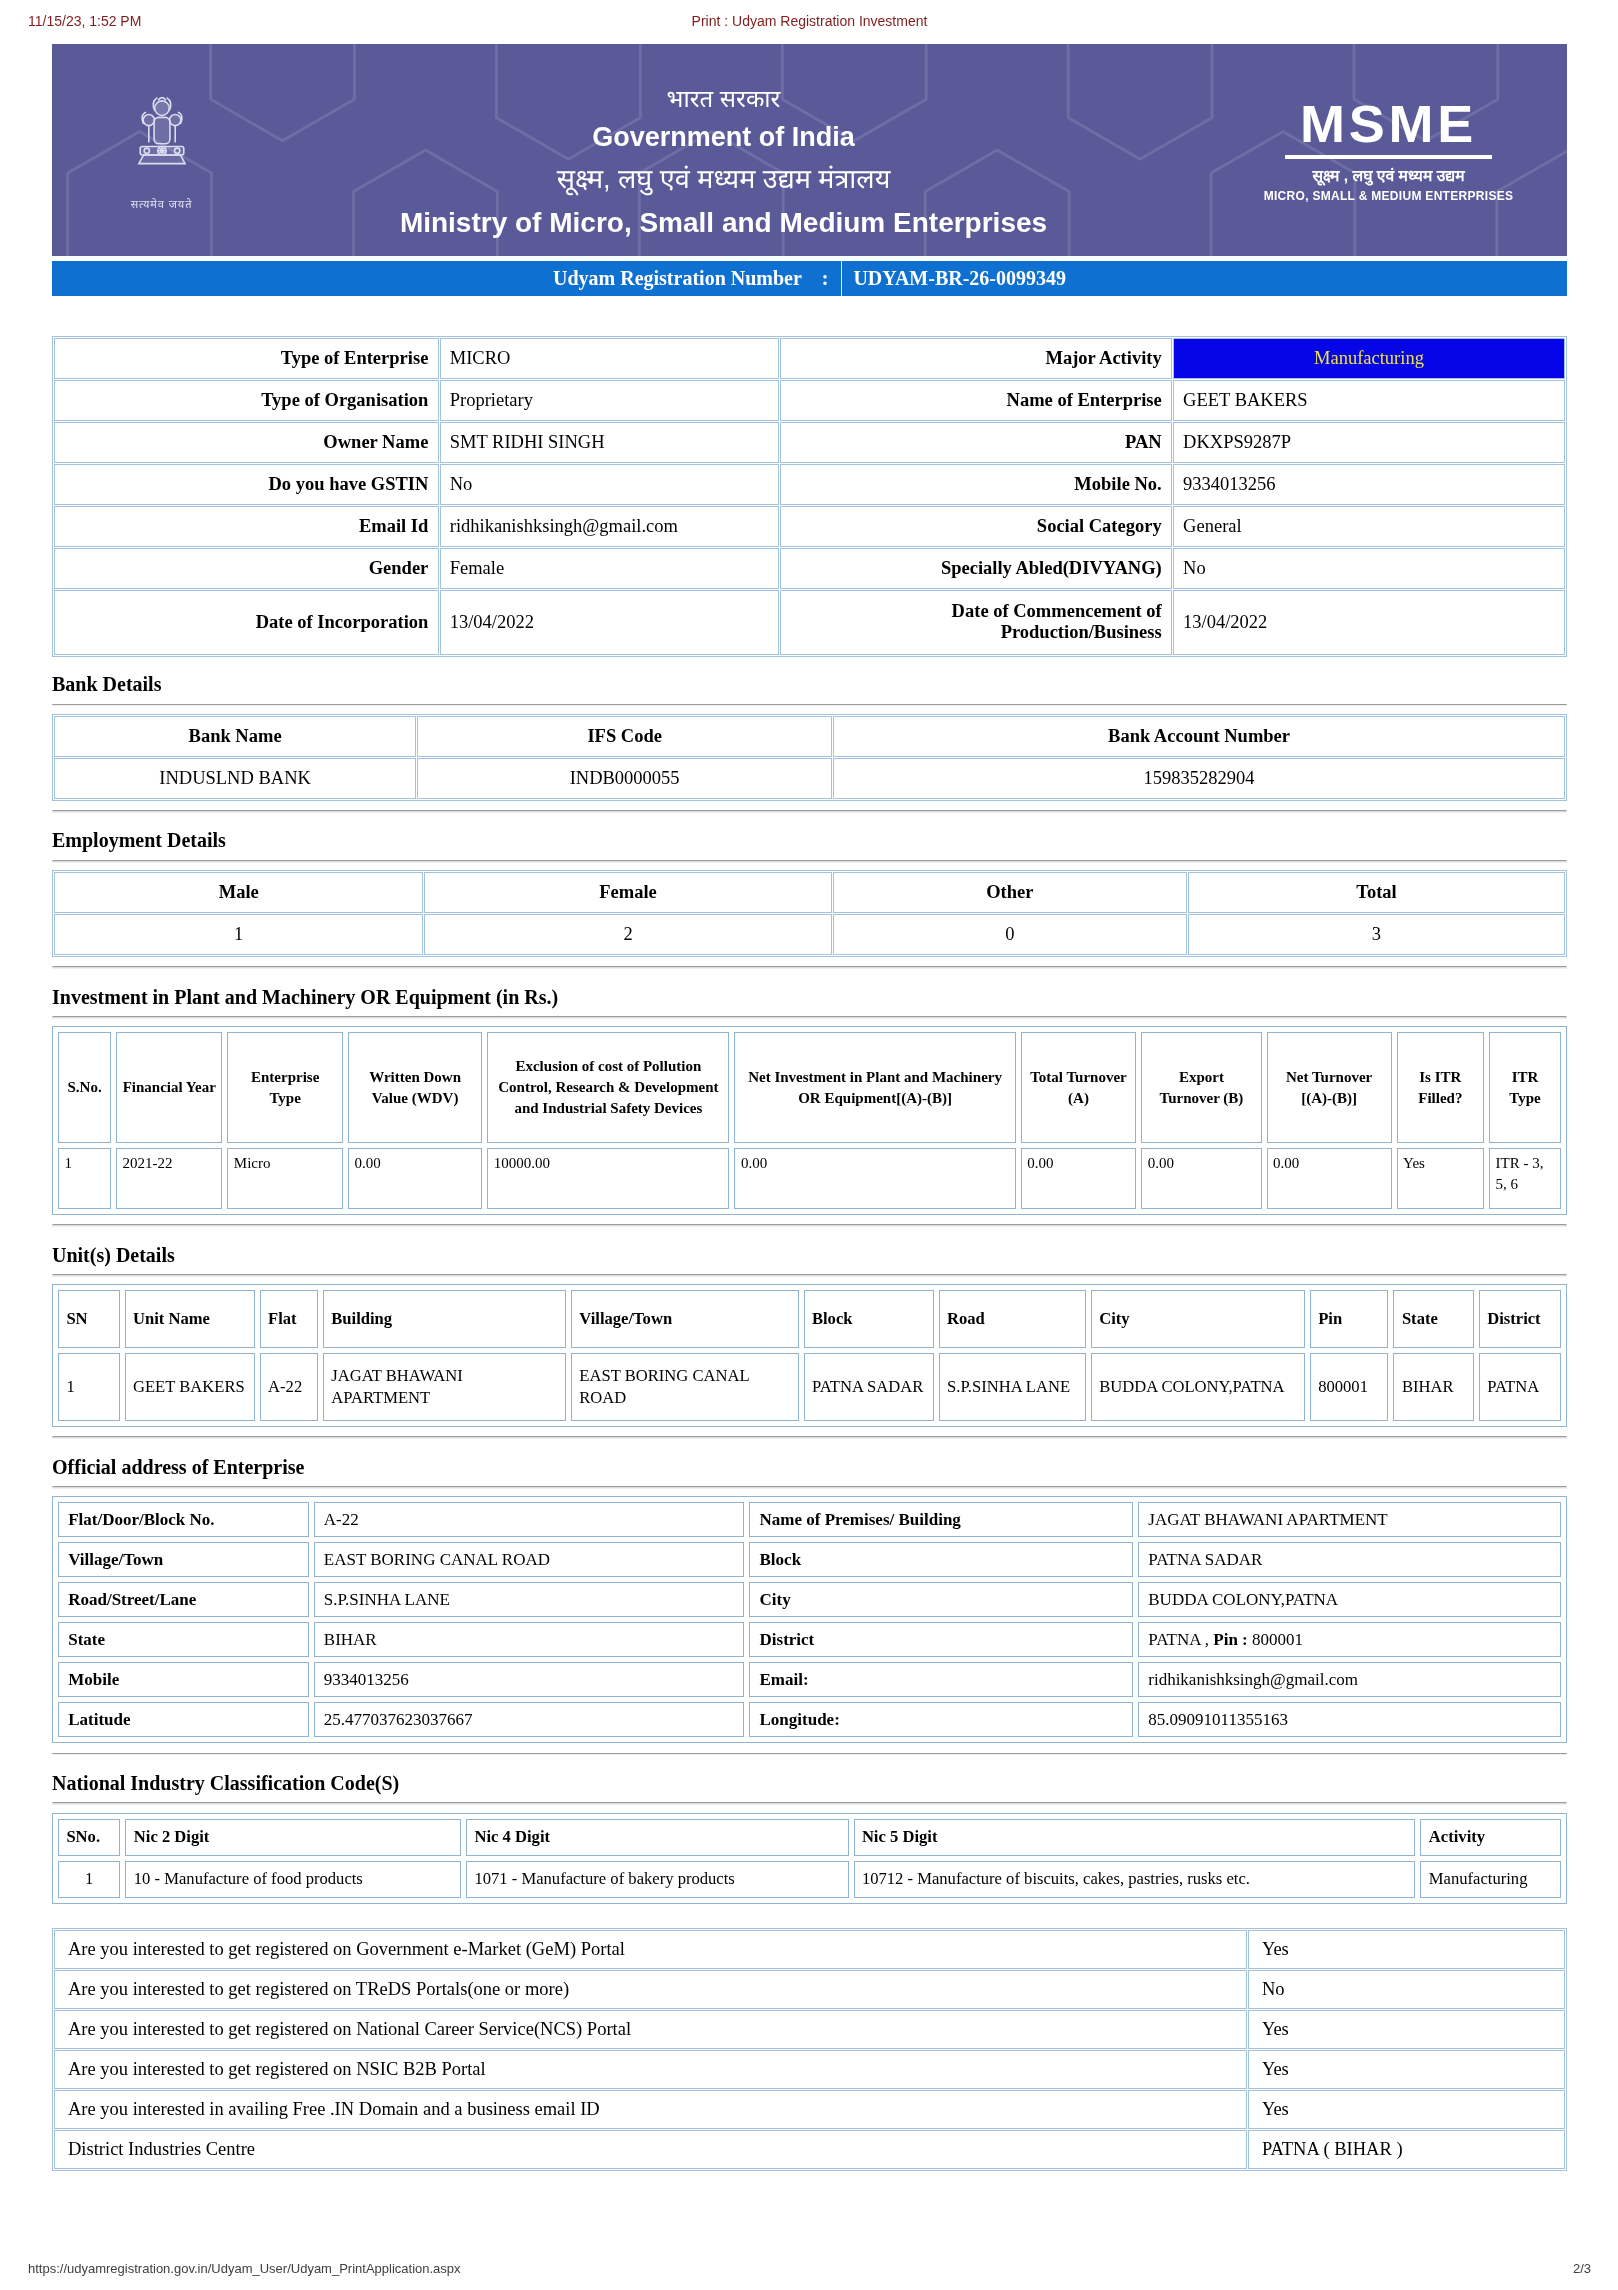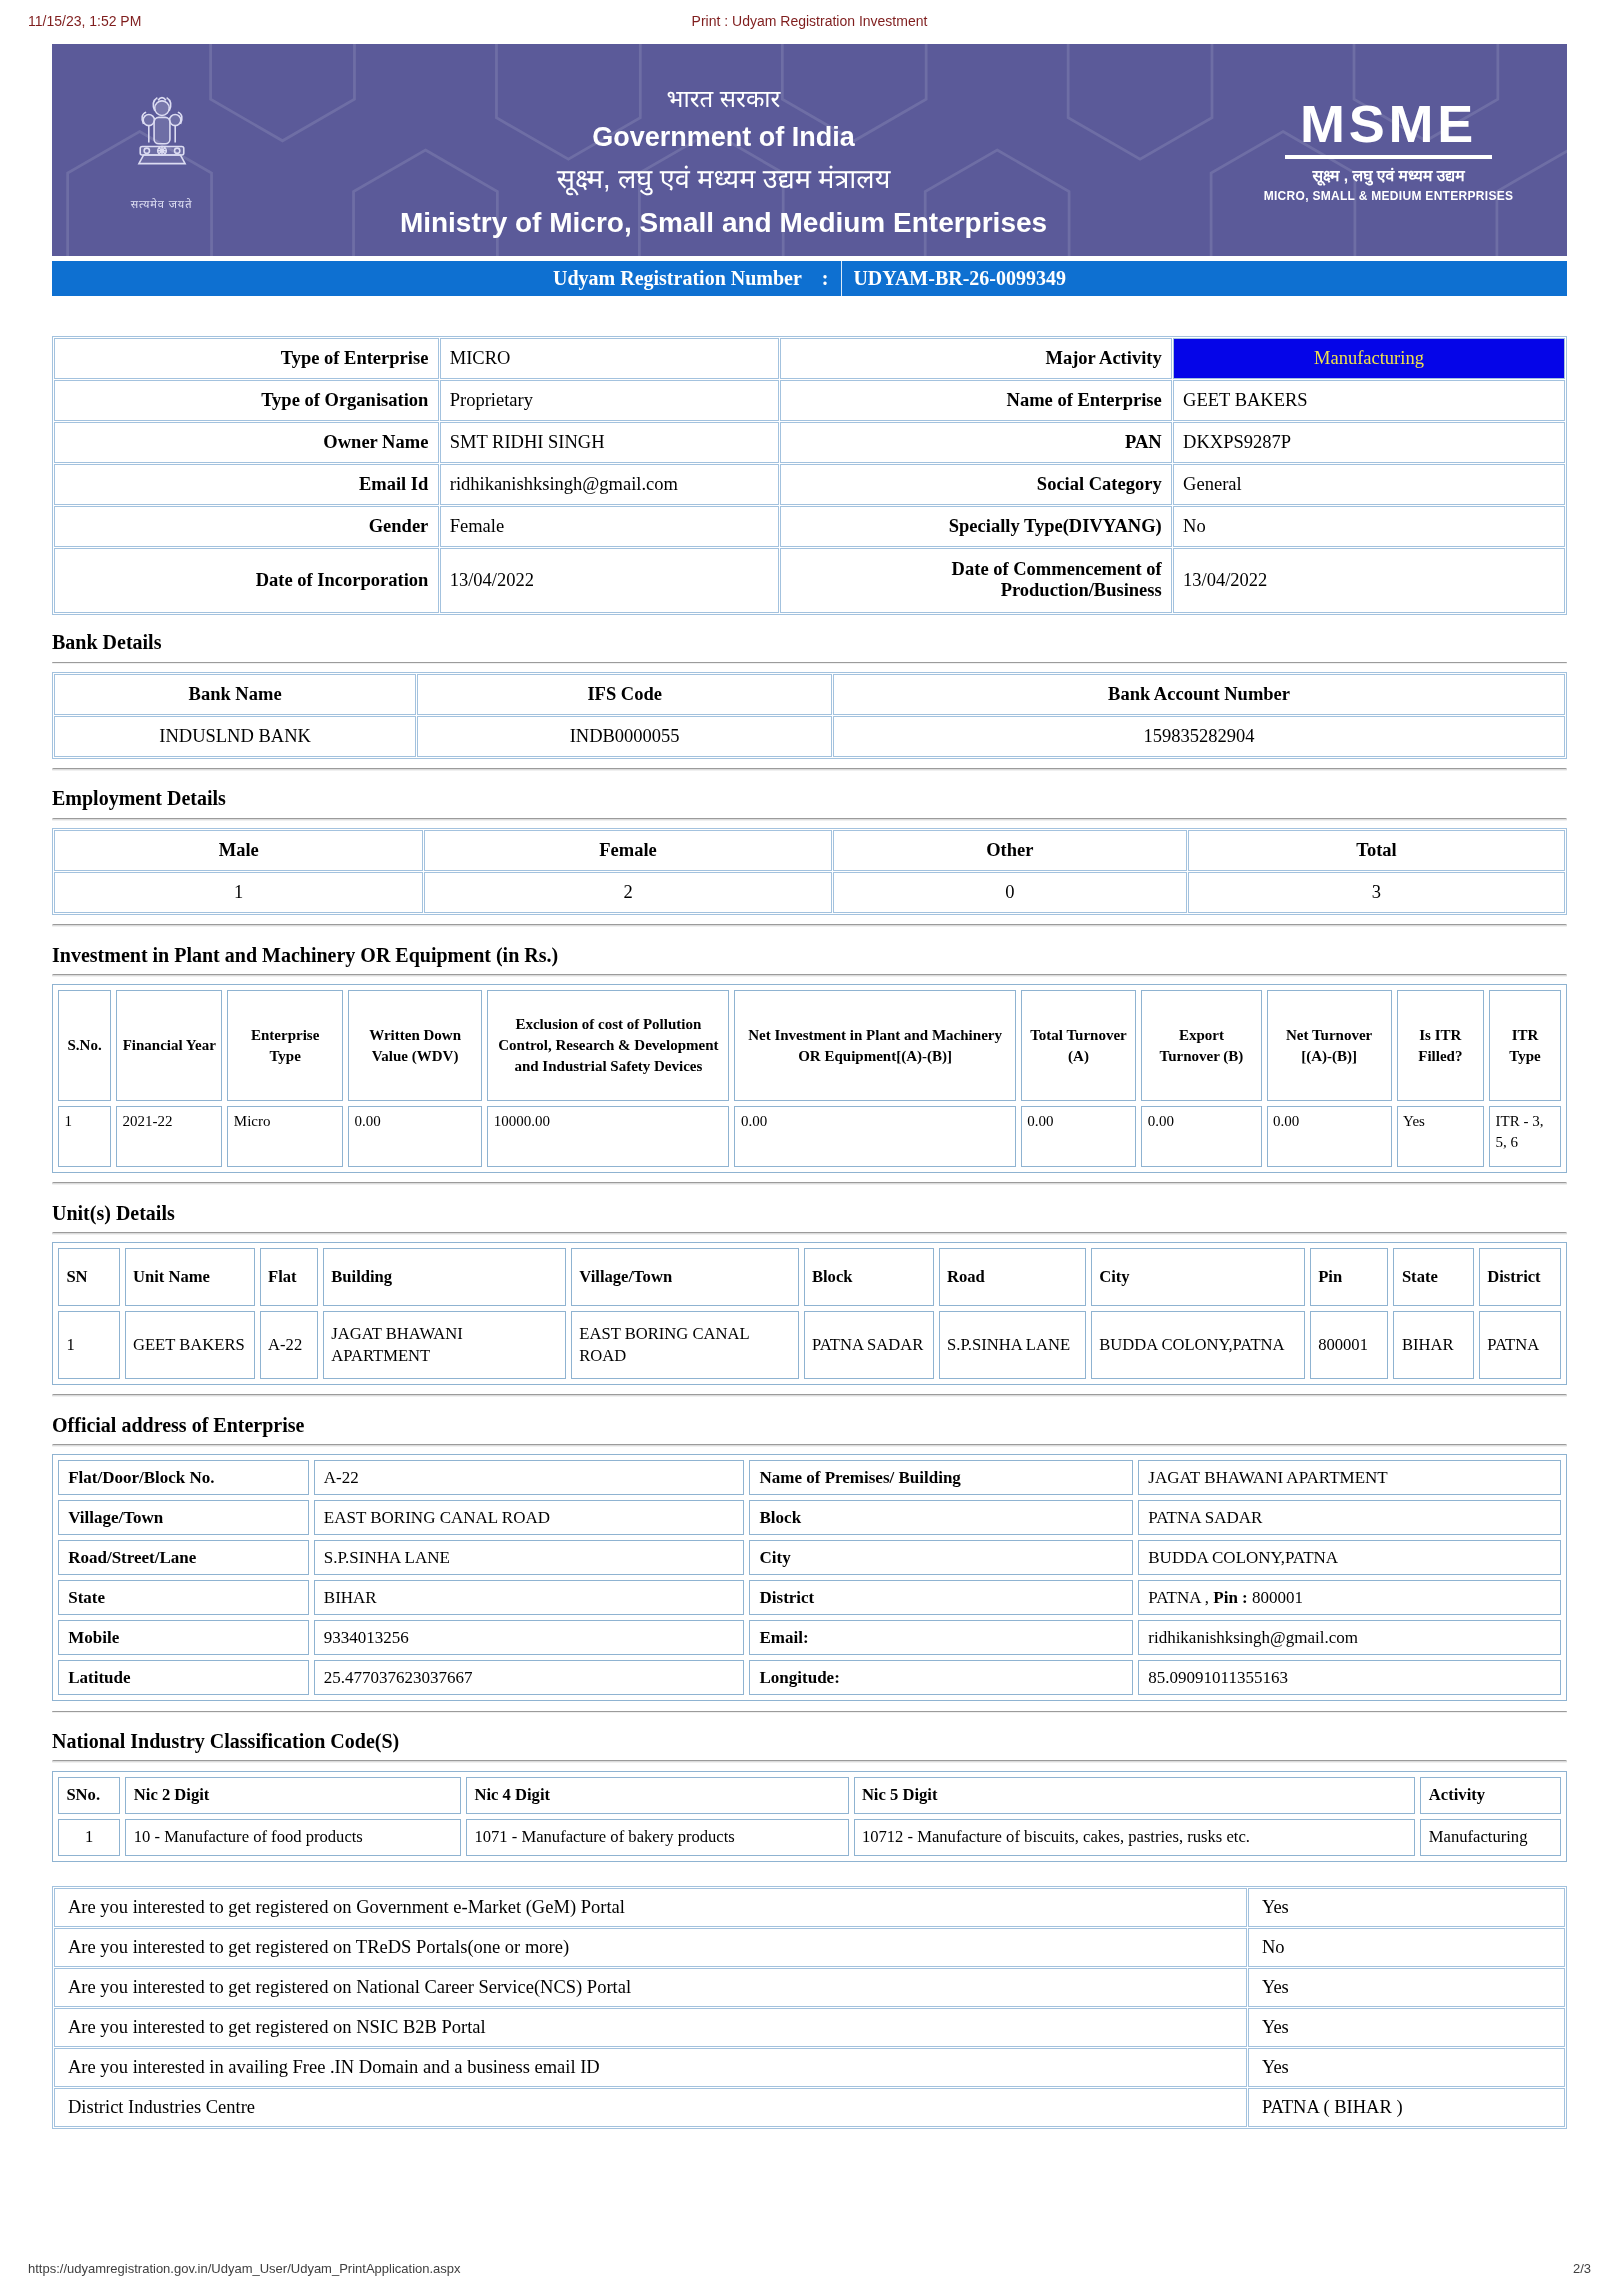--- a/index.html
+++ b/index.html
@@ -177,29 +177,35 @@
       <td class="lbl">Name of Enterprise</td>
       <td class="val">GEET BAKERS</td>
     </tr>
     <tr>
       <td class="lbl">Owner Name</td>
       <td class="val">SMT RIDHI SINGH</td>
       <td class="lbl">PAN</td>
       <td class="val">DKXPS9287P</td>
     </tr>
     <tr>
+      <td class="lbl">Do you have GSTIN</td>
+      <td class="val">No</td>
+      <td class="lbl">Mobile No.</td>
+      <td class="val">9334013256</td>
+    </tr>
+    <tr>
       <td class="lbl">Email Id</td>
       <td class="val">ridhikanishksingh@gmail.com</td>
       <td class="lbl">Social Category</td>
       <td class="val">General</td>
     </tr>
     <tr>
       <td class="lbl">Gender</td>
       <td class="val">Female</td>
-      <td class="lbl">Specially Type(DIVYANG)</td>
+      <td class="lbl">Specially Abled(DIVYANG)</td>
       <td class="val">No</td>
     </tr>
     <tr class="tall">
       <td class="lbl">Date of Incorporation</td>
       <td class="val">13/04/2022</td>
       <td class="lbl">Date of Commencement of Production/Business</td>
       <td class="val">13/04/2022</td>
     </tr>
   </tbody>
     </table>

